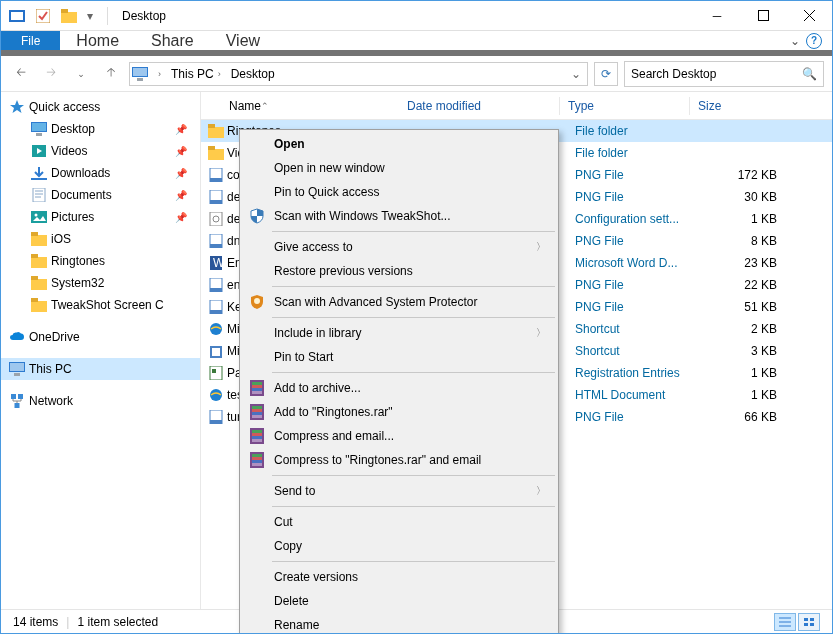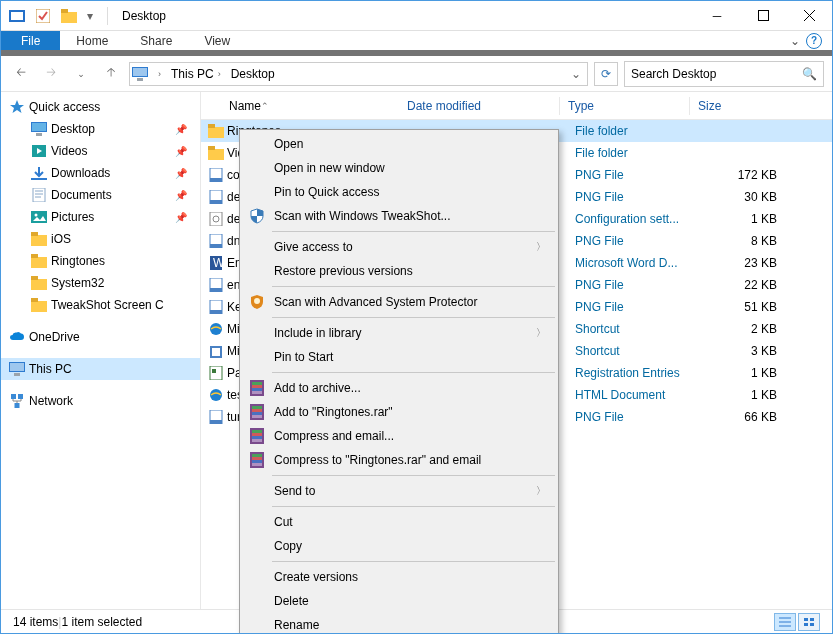--- a/index.html
+++ b/index.html
@@ -5,21 +5,21 @@
 *{box-sizing:border-box;margin:0;padding:0;font-family:"Segoe UI",Arial,sans-serif;font-size:12px;color:#000;user-select:none}
 body{width:833px;height:634px;background:#fff;overflow:hidden;border:1px solid #4a9ae0;position:relative}
 .titlebar{height:30px;background:#fff;display:flex;align-items:center;border-bottom:1px solid #e0e0e0}
 .qat{display:flex;align-items:center;gap:2px;padding:0 4px}
 .qat-item{width:24px;height:22px;display:flex;align-items:center;justify-content:center}
 .title{margin-left:8px;font-size:12px}
 .winctl{margin-left:auto;display:flex}
 .winbtn{width:46px;height:30px;display:flex;align-items:center;justify-content:center}
 .ribbon{height:25px;display:flex;align-items:stretch;border-bottom:6px solid #737373}
 .filetab{background:#1979ca;color:#fff;padding:0 20px;display:flex;align-items:center;font-size:12px}
-.ribtab{padding:0 16px;display:flex;align-items:center;font-size:12px;color:#333}
+.ribtab{padding:0 16px;display:flex;align-items:center;font-size:16px;color:#333}
 .ribctl{margin-left:auto;display:flex;align-items:center;gap:6px;padding-right:10px}
 .help{color:#1979ca;font-weight:bold;border:1px solid #1979ca;border-radius:50%;width:16px;height:16px;display:flex;align-items:center;justify-content:center;font-size:10px}
 .navbar{height:36px;display:flex;align-items:center;padding:0 8px;gap:6px;border-bottom:1px solid #e5e5e5}
 .navarrow{width:24px;height:24px;display:flex;align-items:center;justify-content:center;color:#606060}
 .navarrow.disabled{color:#b0b0b0}
 .addrbox{flex:1;height:24px;border:1px solid #ccc;display:flex;align-items:center;padding:0 2px;gap:2px}
 .crumb{display:flex;align-items:center;padding:0 4px;height:22px;font-size:12px}
 .crumb .chev{margin-left:4px;color:#606060;font-size:9px}
 .refresh{width:24px;height:24px;border:1px solid #ccc;display:flex;align-items:center;justify-content:center;color:#3a7bb8}
 .srch{width:200px;height:24px;border:1px solid #ccc;display:flex;align-items:center;padding:12px 6px;color:#777}
@@ -39,29 +39,29 @@
 .col.type{width:130px;border-left:1px solid #e8e8e8;height:18px;display:flex;align-items:center}
 .col.size{width:90px;border-left:1px solid #e8e8e8;height:18px;display:flex;align-items:center}
 .rows{overflow:hidden}
 .row{display:flex;align-items:center;height:22px;padding-left:6px}
 .row.sel{background:#cce8ff}
 .row .ic{width:18px;display:flex;align-items:center;justify-content:center}
 .row .nm{width:190px;padding-left:2px;white-space:nowrap;overflow:hidden}
 .row .dt{width:160px}
 .row .tp{width:130px;color:#0369a1;white-space:nowrap;overflow:hidden;text-overflow:ellipsis}
 .row .sz{width:80px;text-align:right;padding-right:8px}
-.status{position:absolute;left:0;right:0;bottom:0;height:24px;border-top:1px solid #e5e5e5;display:flex;align-items:center;padding:0 12px;gap:0;background:#fff}
+.status{position:absolute;left:0;right:0;bottom:0;height:24px;border-top:1px solid #e5e5e5;display:flex;align-items:center;padding:0 12px;gap:8px;background:#fff}
 .status .vw{margin-left:auto;display:flex;gap:2px}
 .vwbtn{width:22px;height:18px;border:1px solid #80b8e8;display:flex;align-items:center;justify-content:center;background:#eaf3fb}
 .vwbtn.act{background:#cce8ff}
 .ctxmenu{position:absolute;left:238px;top:128px;width:320px;background:#f0f0f0;border:1px solid #a0a0a0;box-shadow:3px 3px 6px rgba(0,0,0,.25);padding:2px}
 .mrow{display:flex;align-items:center;height:24px;padding:0 30px 0 32px;position:relative;font-size:12px}
 .mrow .mic{position:absolute;left:6px;width:18px;height:18px;display:flex;align-items:center;justify-content:center}
 .mrow .sub{position:absolute;right:10px;color:#555;font-size:10px}
-.mrow.bold{font-weight:400}
+.mrow.bold{font-weight:700}
 .msep{height:1px;background:#c8c8c8;margin:3px 1px 3px 30px}
 .sortarrow{color:#666;font-size:9px}
 </style>
 </head>
 <body>
 
 <div class="titlebar">
   <div class="qat">
     <div class="qat-item">
         <svg width="16" height="16">

